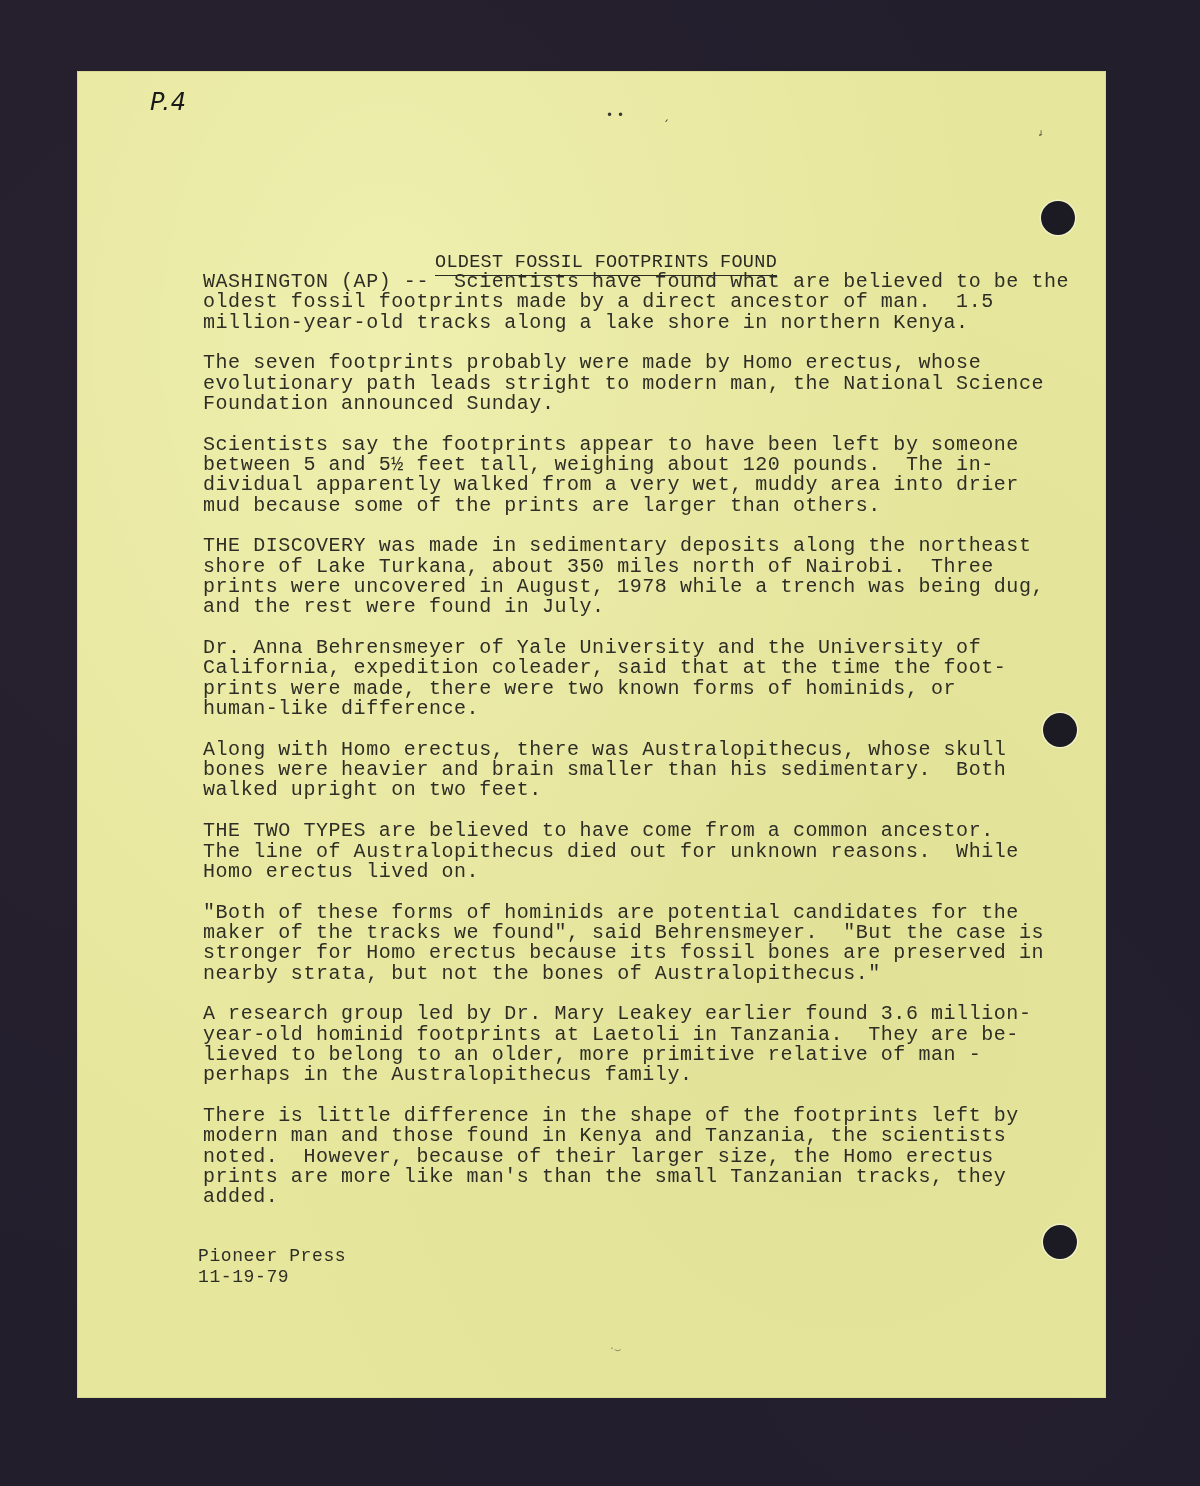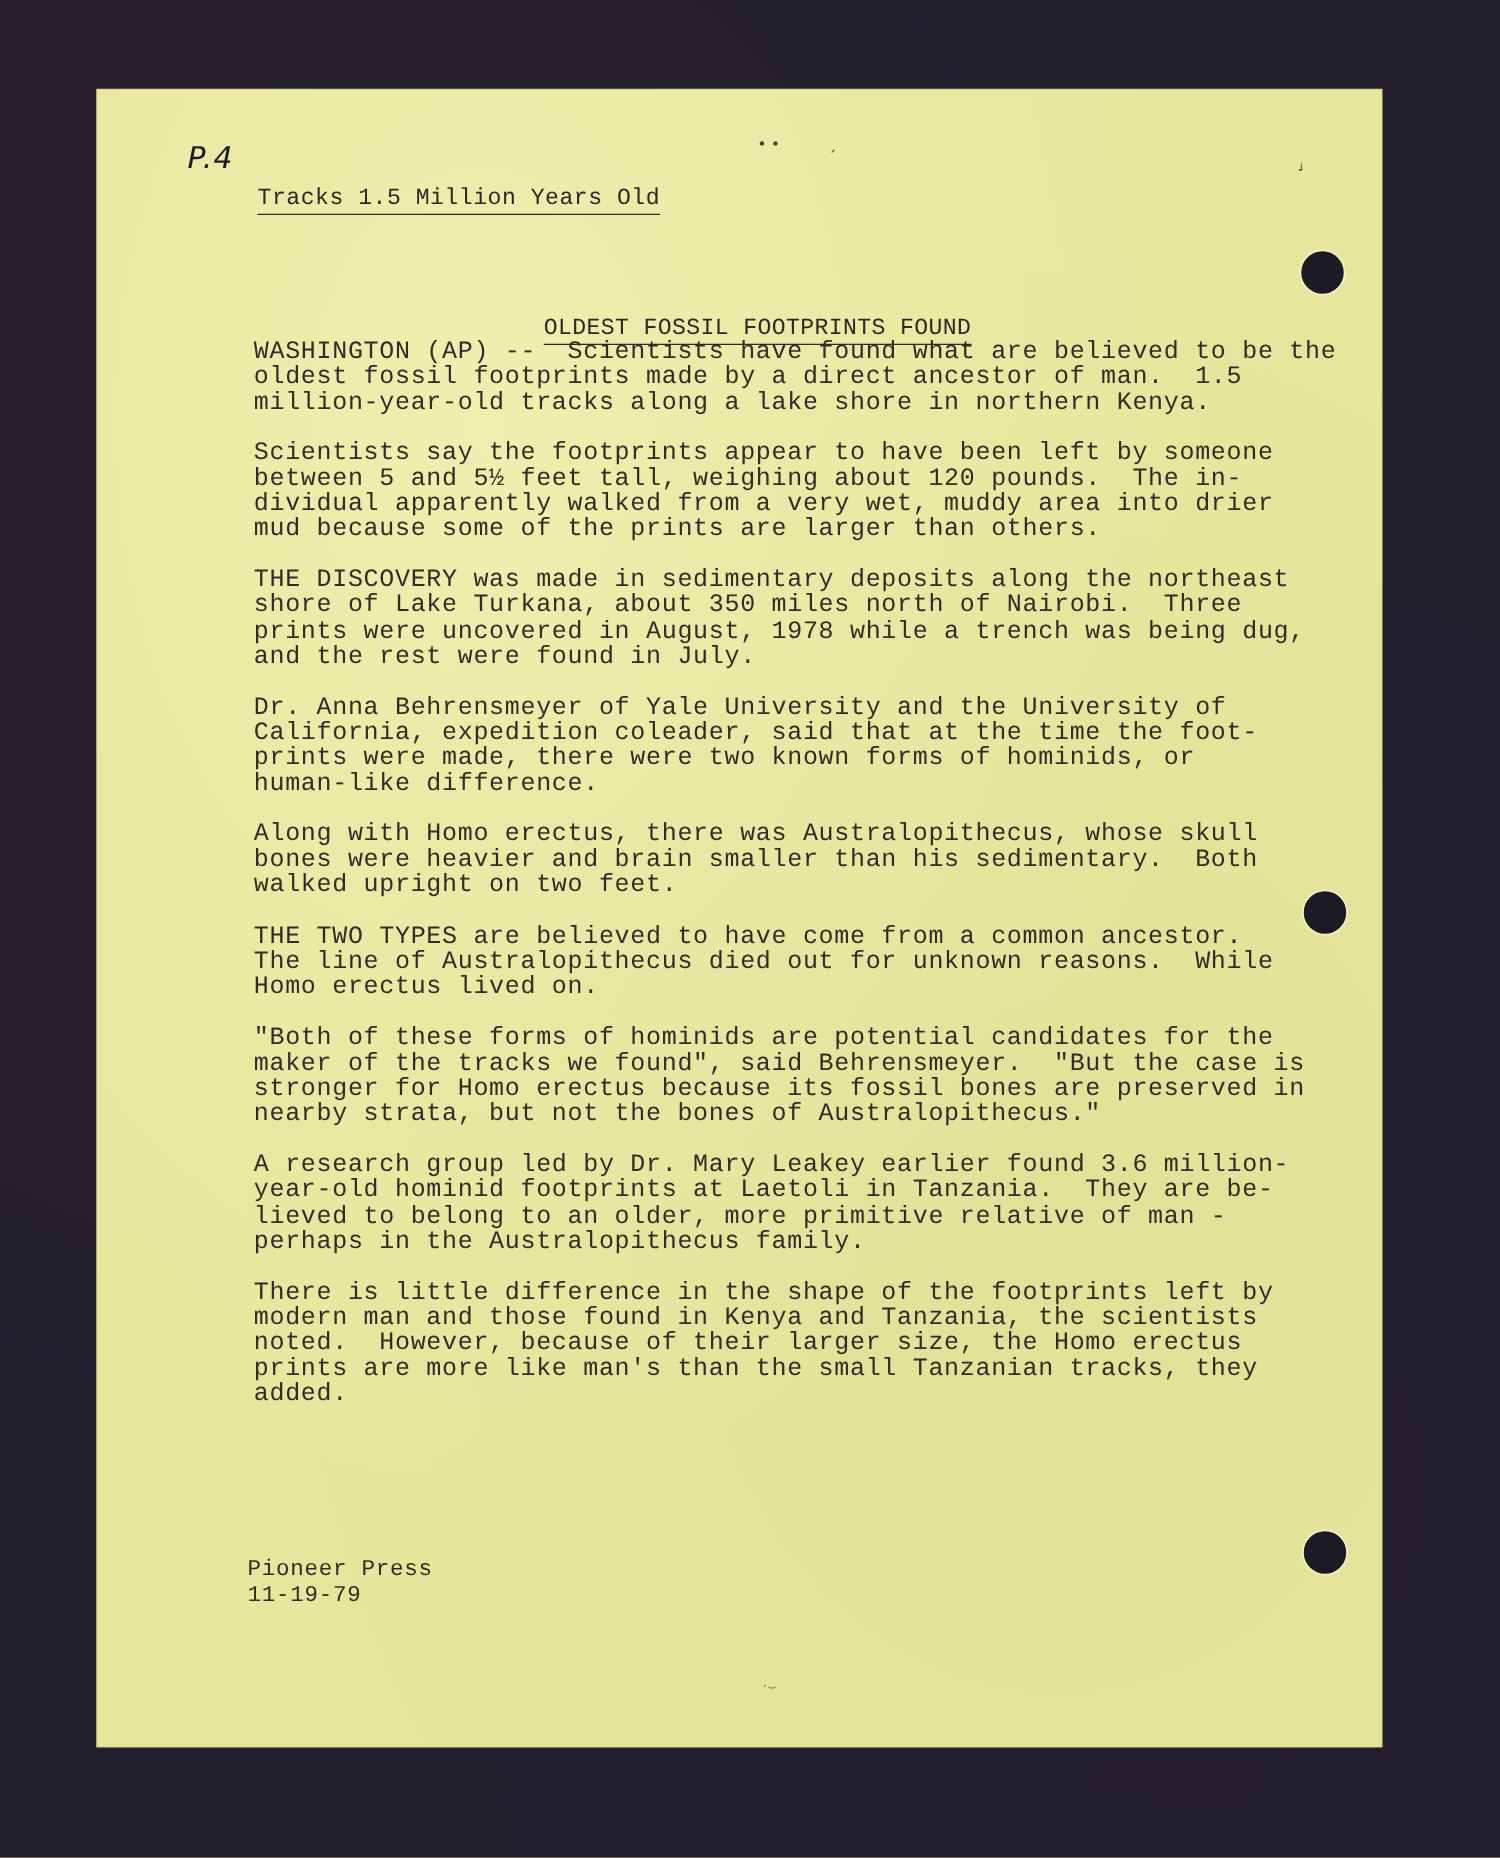--- a/index.html
+++ b/index.html
@@ -30,21 +30,21 @@
       height: 1325px;
       background: #e6e69c;
       background-image:
         radial-gradient(ellipse at 30% 20%, rgba(255,255,210,0.35), transparent 60%),
         radial-gradient(ellipse at 75% 70%, rgba(210,210,140,0.25), transparent 60%);
       box-shadow: 0 0 0 1px #d8d890;
     }
     .page-num {
       position: absolute;
       left: 72px;
-      top: 40px;
+      top: 16px;
       font-family: "DejaVu Sans", sans-serif;
       font-size: 24px;
       font-style: italic;
       color: #1a1a1a;
       letter-spacing: 1px;
     }
     .kicker {
       position: absolute;
       left: 128px;
       top: 76px;
@@ -112,29 +112,31 @@
 <div class="scan-bg"></div>
 
 <div class="paper">
 
   <div class="page-num">P.4</div>
 
   <span class="mark" style="left:528px; top:36px;">• •</span>
   <span class="mark" style="left:585px; top:36px;">ˏ</span>
   <span class="mark" style="left:962px; top:56px;">ᶨ</span>
 
-  <div class="kicker">Tracks 1.5 Million Years Old</div>
 
   <div class="headline">OLDEST FOSSIL FOOTPRINTS FOUND</div>
 
   <div class="body-text">
     <p class="para"><span>WASHINGTON (AP) --  Scientists have found what are believed to be the</span>
 <span>oldest fossil footprints made by a direct ancestor of man.  1.5</span>
 <span>million-year-old tracks along a lake shore in northern Kenya.</span></p>
 
+    <p class="para"><span>The seven footprints probably were made by Homo erectus, whose</span>
+<span>evolutionary path leads stright to modern man, the National Science</span>
+<span>Foundation announced Sunday.</span></p>
 
     <p class="para"><span>Scientists say the footprints appear to have been left by someone</span>
 <span>between 5 and 5½ feet tall, weighing about 120 pounds.  The in-</span>
 <span>dividual apparently walked from a very wet, muddy area into drier</span>
 <span>mud because some of the prints are larger than others.</span></p>
 
     <p class="para"><span>THE DISCOVERY was made in sedimentary deposits along the northeast</span>
 <span>shore of Lake Turkana, about 350 miles north of Nairobi.  Three</span>
 <span>prints were uncovered in August, 1978 while a trench was being dug,</span>
 <span>and the rest were found in July.</span></p>

